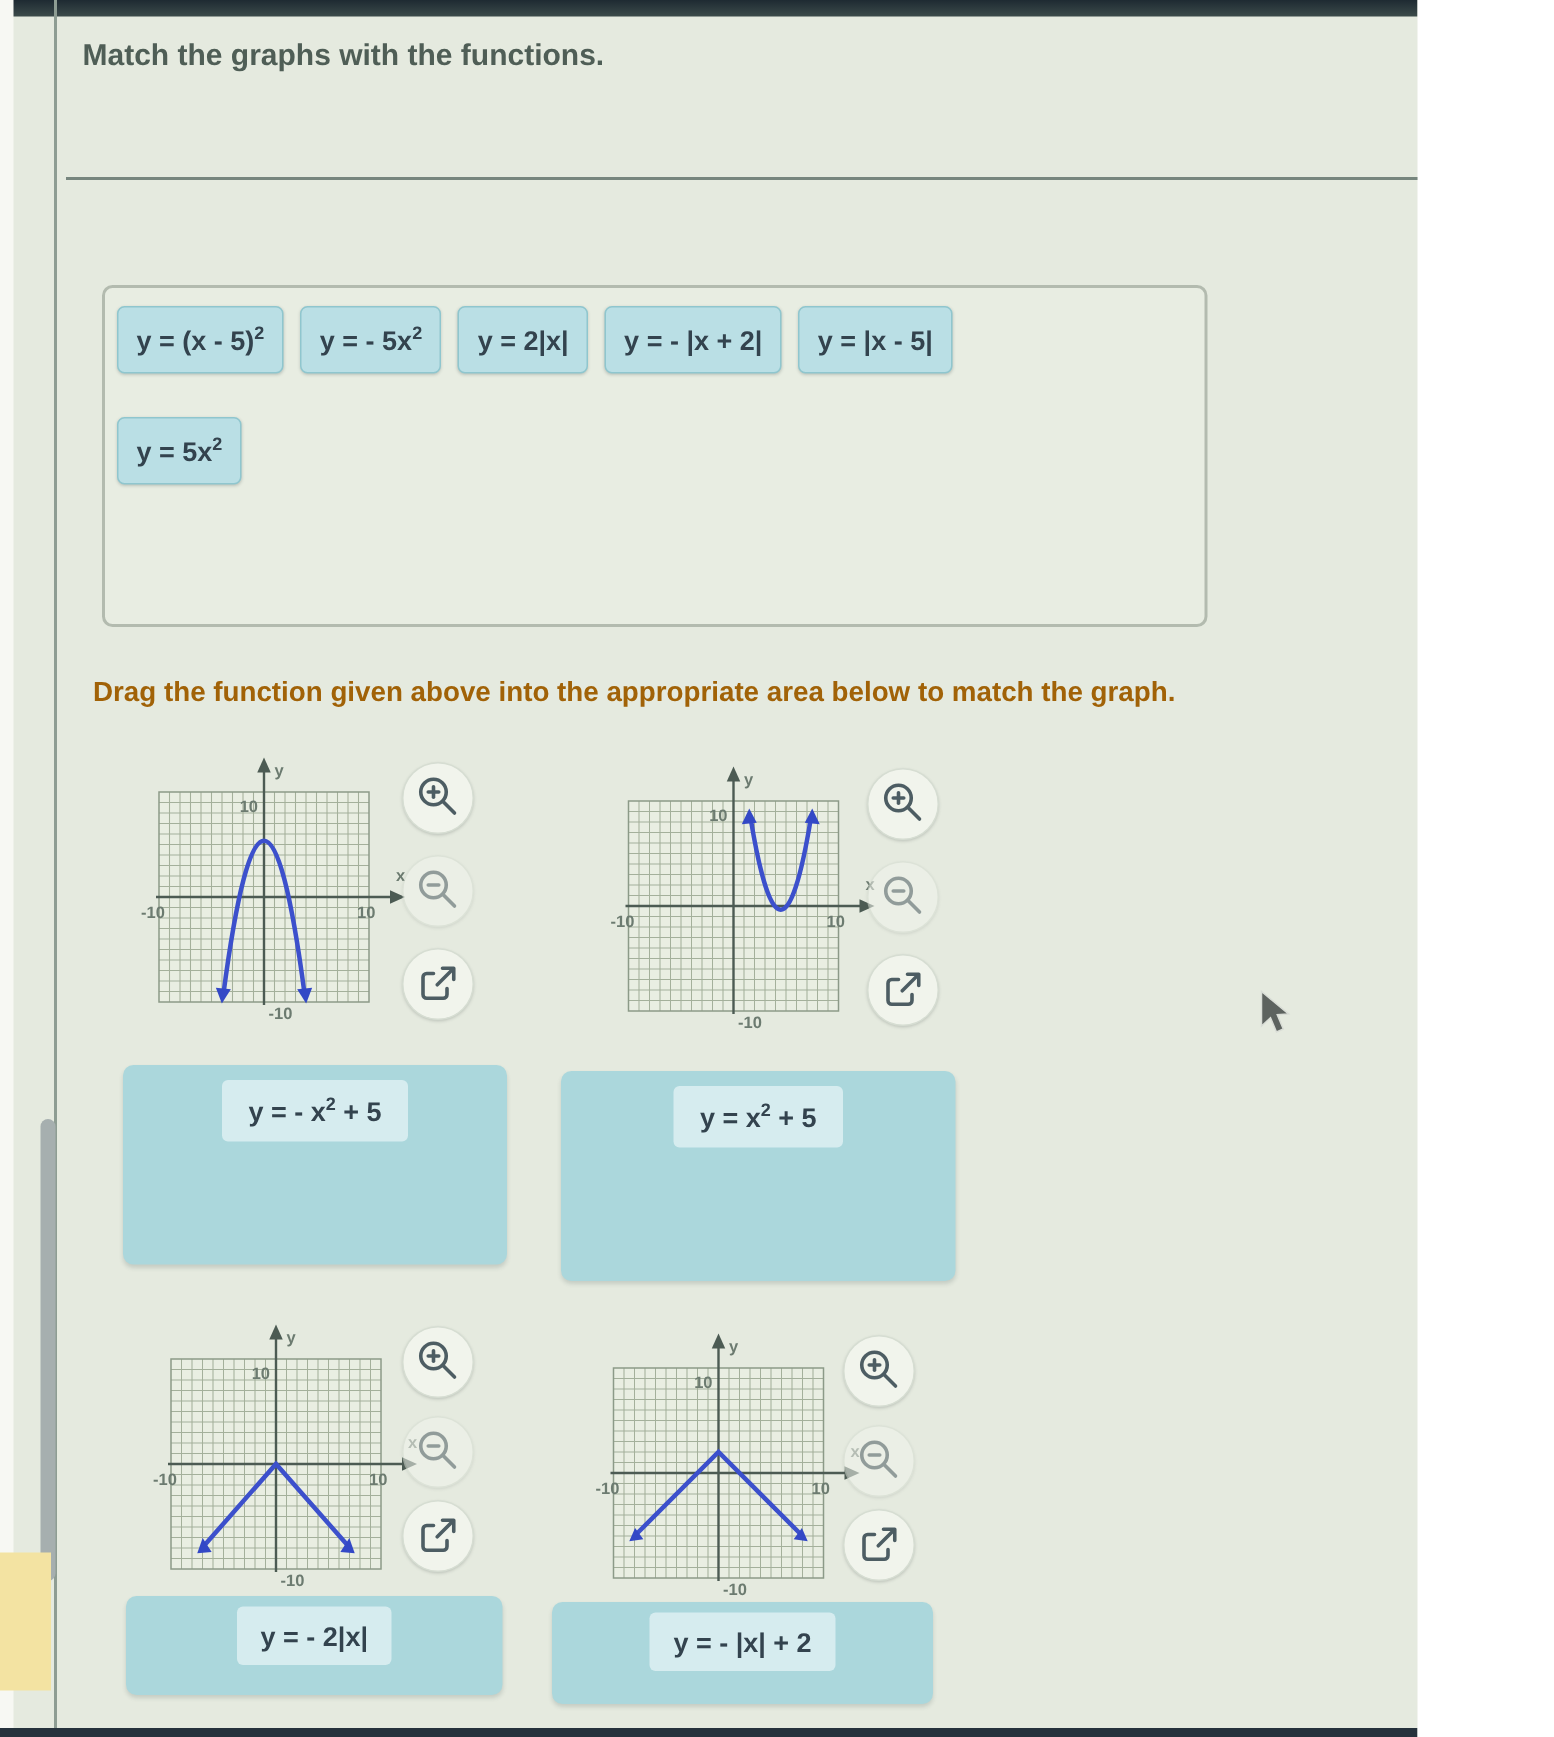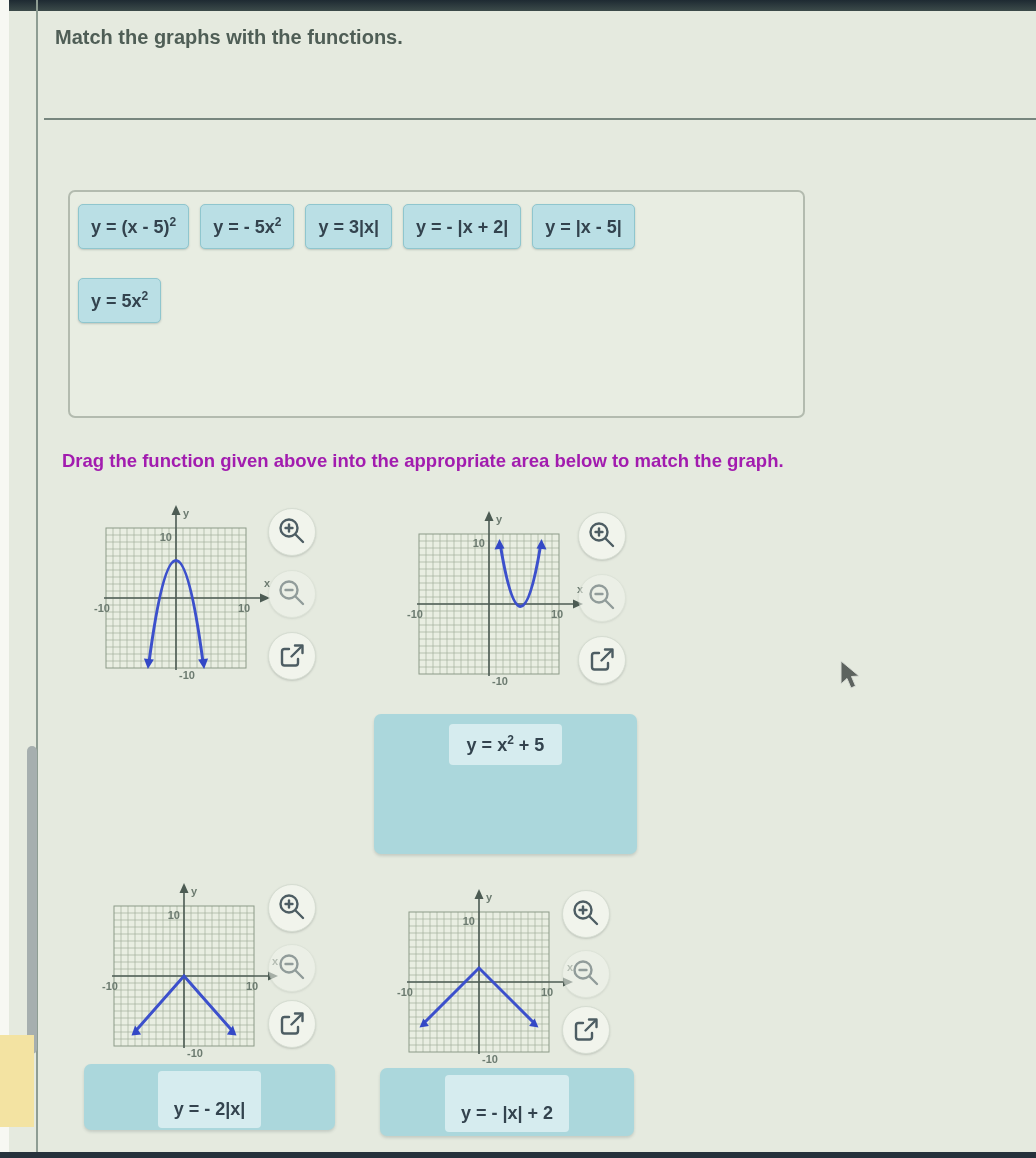--- a/index.html
+++ b/index.html
@@ -1,37 +1,37 @@
 <!DOCTYPE html>
 <html><head>
 <meta charset="utf-8">
 <style>
   html,body{margin:0;padding:0;}
-  .screen{position:relative;width:1036px;height:1158px;background:#e5eadf;overflow:hidden;
+  .screen{position:relative;width:945px;height:1158px;background:#e5eadf;overflow:hidden;
           font-family:"Liberation Sans",sans-serif;color:#33434e;}
   .edge-top{position:absolute;left:0;top:0;width:100%;height:11px;
             background:linear-gradient(#1e2a32,#3c4b4a);}
   .edge-bottom{position:absolute;left:0;bottom:0;width:100%;height:6px;background:#26323c;}
   .left-strip{position:absolute;left:0;top:0;width:9px;height:100%;background:#f7f8f3;}
   .left-border{position:absolute;left:36px;top:0;width:2px;height:100%;background:#8e9d93;}
   .sticky-note{position:absolute;left:0;top:1035px;width:34px;height:92px;background:#f3e3a2;}
   .scrollbar{position:absolute;left:27px;top:746px;width:10px;height:308px;
              background:#a6afaf;border-radius:5px;}
   .title{position:absolute;left:55px;top:26px;font-size:20px;font-weight:700;color:#4f5e56;}
   .rule{position:absolute;left:44px;top:118px;width:992px;height:0;
         border-top:2px solid #77867e;}
   .bank{position:absolute;left:68px;top:190px;width:733px;height:224px;
         border:2px solid #b3bbaf;border-radius:7px;background:#e8ede2;}
   .bank-row{position:absolute;display:flex;gap:11px;}
   .row1{left:8px;top:12px;} .row2{left:8px;top:86px;}
   .chip{background:#badfe5;border:1px solid #8fc6ce;border-radius:5px;
         padding:12px 12px 10px;font-size:18px;font-weight:700;color:#33434e;
         box-shadow:0 1px 2px rgba(60,80,80,.25);white-space:nowrap;cursor:grab;}
   .chip sup,.answer-chip sup{font-size:12px;line-height:0;}
-  .instruction{position:absolute;left:62px;top:450px;font-size:18.5px;font-weight:700;color:#a21caf;}
+  .instruction{position:absolute;left:62px;top:450px;font-size:18.5px;font-weight:700;color:#a16207;}
   .graph-card{position:absolute;width:200px;height:185px;}
   .g1{left:92px;top:500px;} .g2{left:405px;top:506px;}
   .g3{left:100px;top:878px;} .g4{left:395px;top:884px;}
   .icon-btn{position:absolute;width:46px;height:46px;border-radius:50%;
             background:#f1f4ec;border:1px solid #d6ddd2;box-shadow:0 1px 2px rgba(90,100,95,.25);
             display:flex;align-items:center;justify-content:center;cursor:pointer;}
   .faded{opacity:.55;}
   .icon-stroke{stroke:#4d5d63;fill:none;stroke-width:2.4;stroke-linecap:round;stroke-linejoin:round;}
   .grid-line{stroke:#a4b09b;stroke-width:0.7;}
   .grid-border{fill:none;stroke:#8c9a88;stroke-width:1;}
@@ -39,24 +39,24 @@
   .axis-fill{fill:#4c5b53;}
   .tick-label{font-size:11px;font-weight:700;fill:#6c7b70;font-family:"Liberation Sans",sans-serif;}
   .axis-name{font-size:11px;font-weight:700;fill:#6c7b70;font-family:"Liberation Sans",sans-serif;}
   .curve{fill:none;stroke:#3c50cc;stroke-width:3;stroke-linecap:round;}
   .curve-arrow{fill:#3348c6;}
   .drop{position:absolute;background:#abd7dc;border-radius:7px;text-align:center;
         box-shadow:0 2px 3px rgba(70,90,90,.2);}
   .dA{left:82px;top:710px;width:256px;height:133px;}
   .dB{left:374px;top:714px;width:263px;height:140px;}
   .dC{left:84px;top:1064px;width:251px;height:66px;}
-  .dD{left:368px;top:1068px;width:254px;height:68px;margin-left:12px;}
+  .dD{left:368px;top:1068px;width:254px;height:68px;}
   .answer-chip{display:inline-block;background:#d6ecef;border-radius:4px;
         padding:11px 18px 9px;font-size:18px;font-weight:700;color:#33434e;margin-top:10px;cursor:grab;}
-  .dC .answer-chip,.dD .answer-chip{margin-top:7px;padding:28px 16px 8px;}
+  .dC .answer-chip,.dD .answer-chip{margin-top:7px;padding:10px 16px 8px;}
   .cursor{position:absolute;left:838px;top:660px;}
 </style>
 </head>
 <body>
 
 <div class="screen">
 
   <svg width="0" height="0" style="position:absolute" aria-hidden="true">
     <defs>
       <g id="grid-cells">
@@ -96,21 +96,21 @@
   <div class="scrollbar"></div>
   <div class="sticky-note"></div>
 
   <div class="title">Match the graphs with the functions.</div>
   <div class="rule"></div>
 
   <div class="bank">
     <div class="bank-row row1">
       <div class="chip"><span>y = (x - 5)</span><sup>2</sup></div>
       <div class="chip"><span>y = - 5x</span><sup>2</sup></div>
-      <div class="chip"><span>y = 3|x|</span><sup></sup></div>
+      <div class="chip"><span>y = 2|x|</span><sup></sup></div>
       <div class="chip"><span>y = - |x + 2|</span><sup></sup></div>
       <div class="chip"><span>y = |x - 5|</span><sup></sup></div>
     </div>
     <div class="bank-row row2">
       <div class="chip"><span>y = 5x</span><sup>2</sup></div>
     </div>
   </div>
 
   <div class="instruction">Drag the function given above into the appropriate area below to match the graph.</div>
 
@@ -169,20 +169,23 @@
     <svg width="44" height="44" viewBox="0 0 44 44">
         <use href="#icon-zoom-out"></use>
       </svg>
   </div>
   <div class="icon-btn" style="left:578px;top:636px;">
     <svg width="44" height="44" viewBox="0 0 44 44">
         <use href="#icon-external"></use>
       </svg>
   </div>
 
+  <div class="drop dA">
+    <div class="answer-chip"><span>y = - x</span><sup>2</sup><span> + 5</span></div>
+  </div>
 
   <div class="drop dB">
     <div class="answer-chip"><span>y = x</span><sup>2</sup><span> + 5</span></div>
   </div>
 
   <div class="graph-card g3">
     <svg width="200" height="185" viewBox="0 0 200 185">
       <use href="#grid-cells"></use>
         <use href="#axes"></use>
       <text class="tick-label" x="80" y="41" text-anchor="end">10</text>

